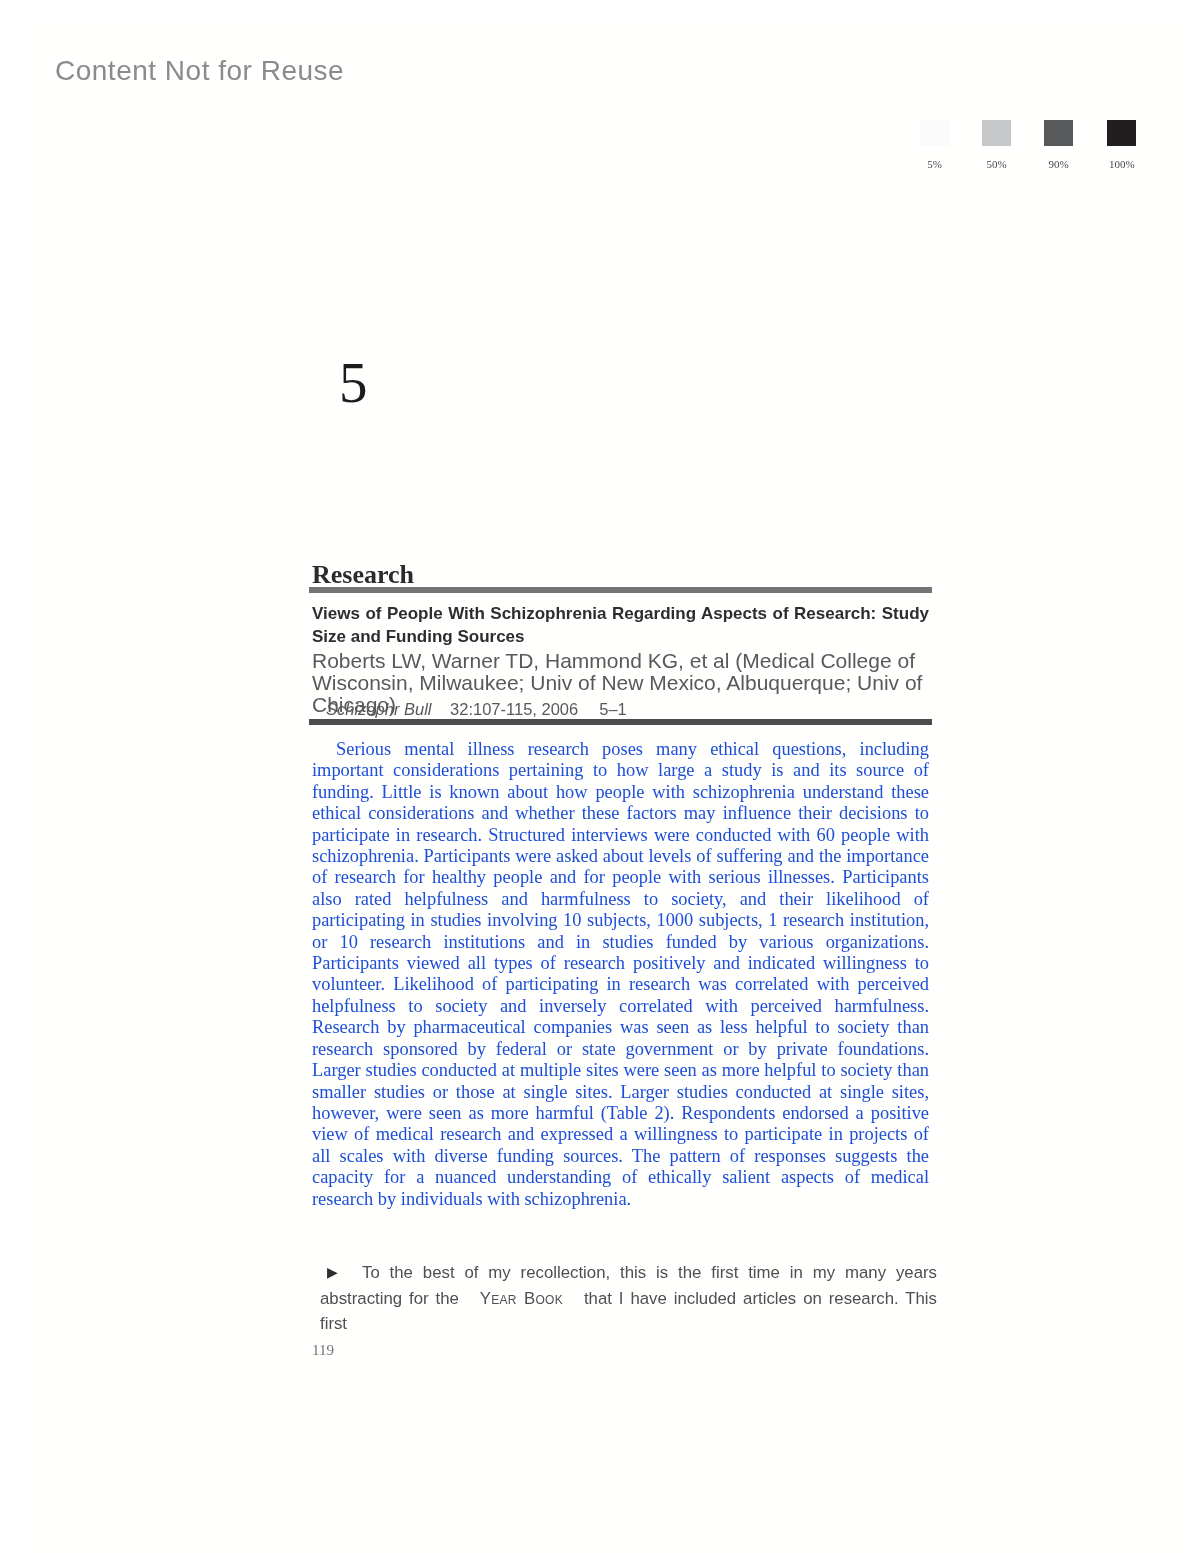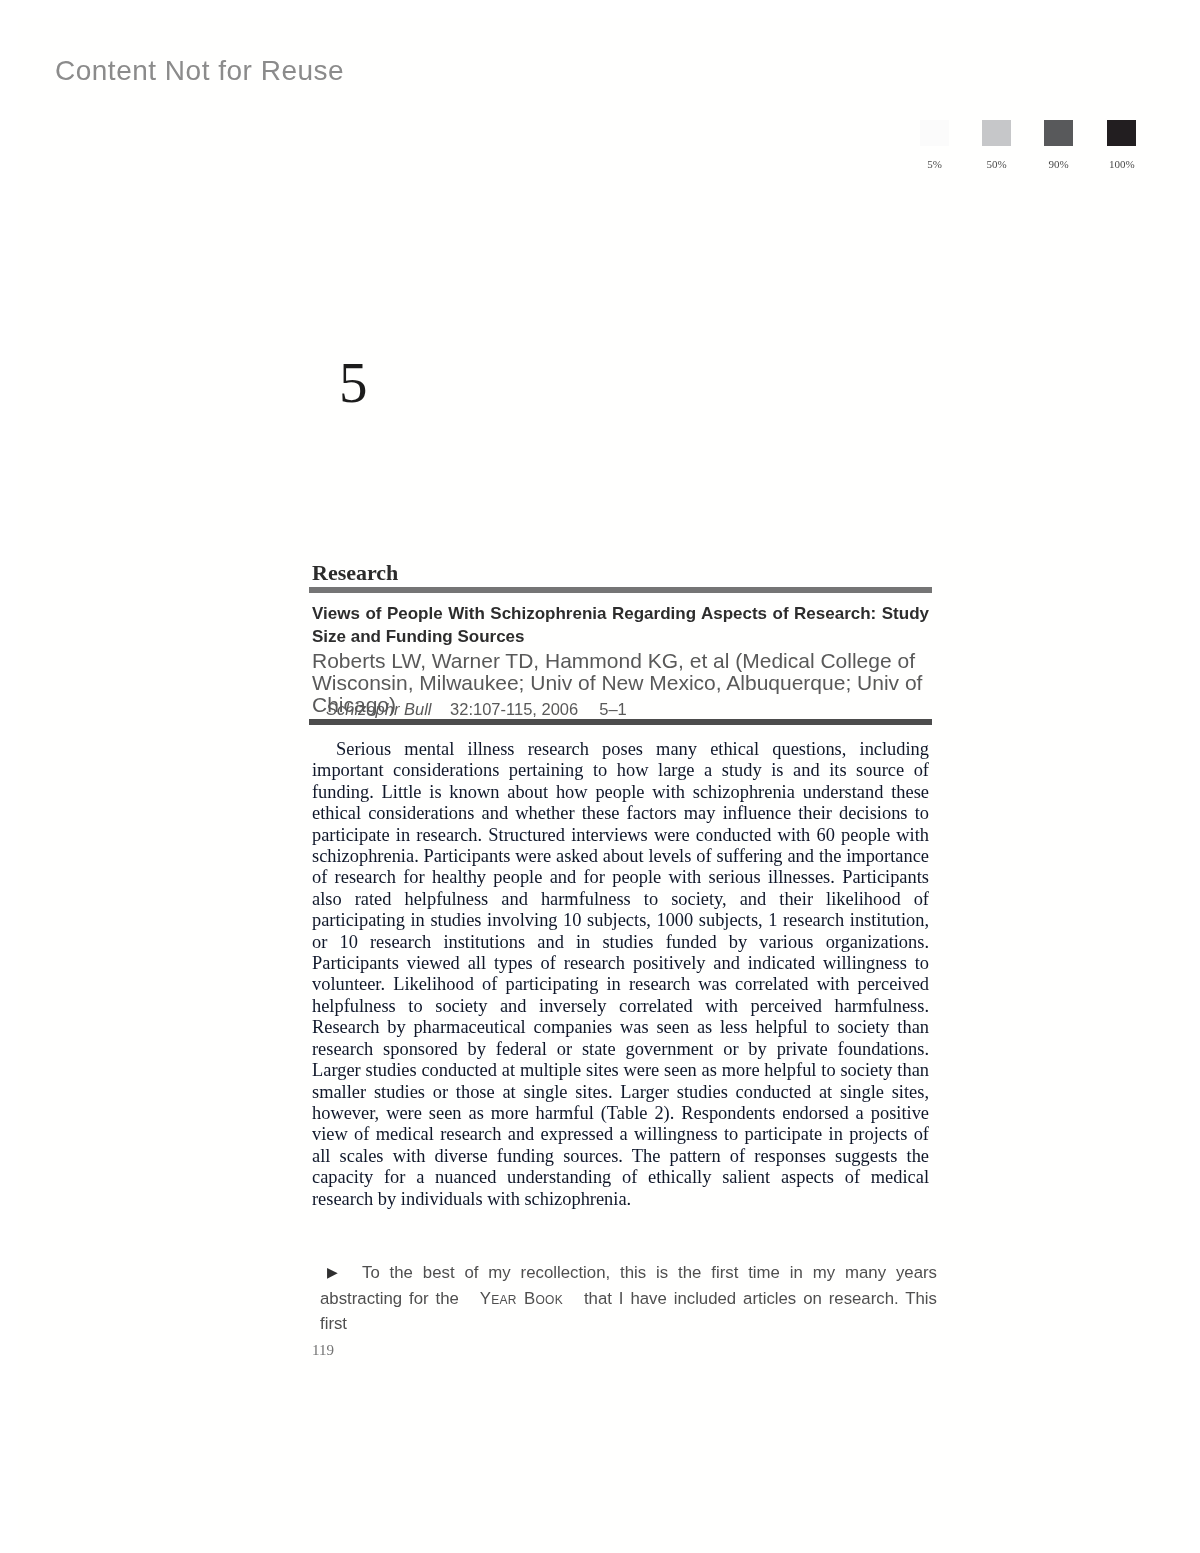--- a/index.html
+++ b/index.html
@@ -69,21 +69,21 @@
     top: 0;
     width: 623px;
   }
 
   .section-heading {
     position: absolute;
     top: 531px;
     left: 0;
     font-family: "Liberation Serif", serif;
     font-weight: bold;
-    font-size: 22px;
+    font-size: 26px;
     color: #2b2b2b;
   }
   .rule-1 {
     position: absolute;
     top: 561px;
     left: 0;
     width: 100%;
     height: 3px;
     background: #757575;
   }
@@ -131,21 +131,21 @@
   }
 
   .abstract {
     position: absolute;
     top: 710px;
     left: 0;
     width: 100%;
     font-family: "Liberation Serif", serif;
     font-size: 18.4px;
     line-height: 21.4px;
-    color: #0f172a;
+    color: #1d4ed8;
     text-align: justify;
     text-indent: 24px;
   }
 
   .commentary {
     position: absolute;
     top: 1231px;
     left: 8px;
     width: 100%;
     font-family: "Liberation Sans", sans-serif;

